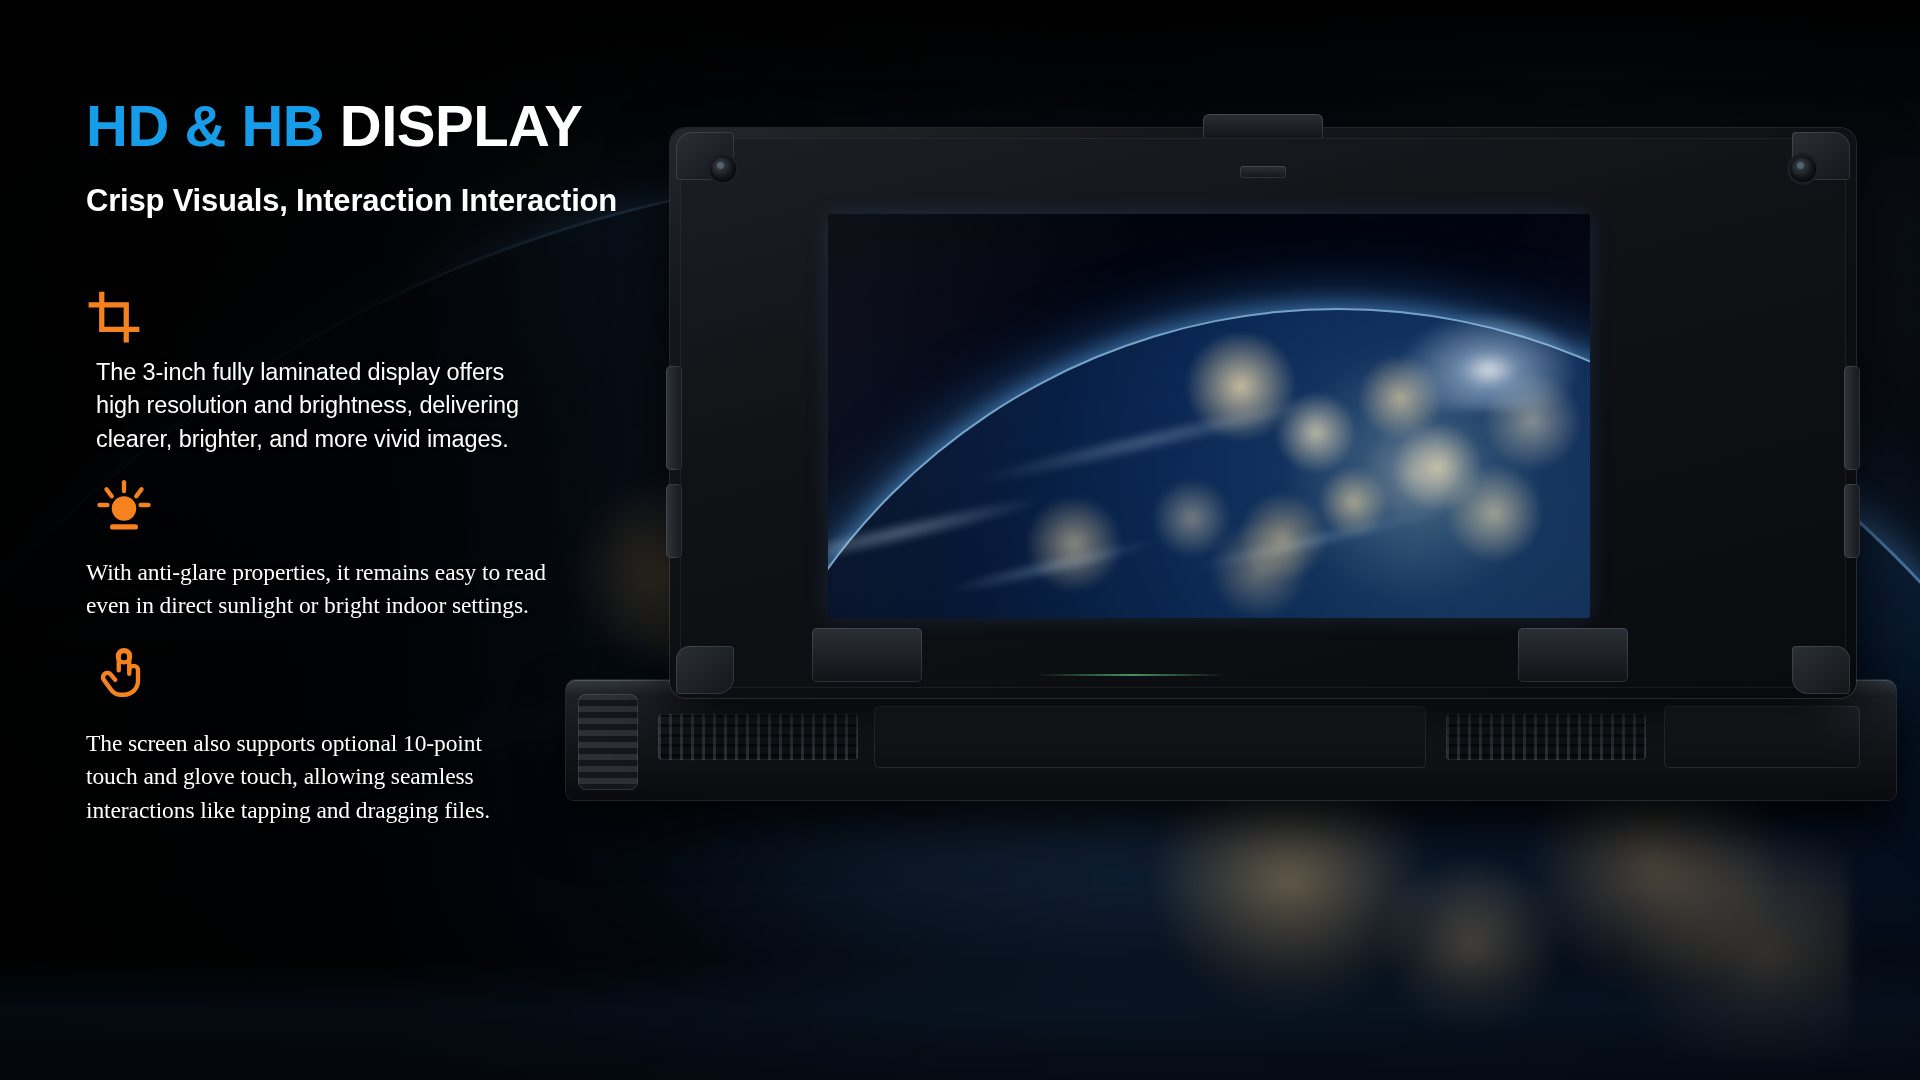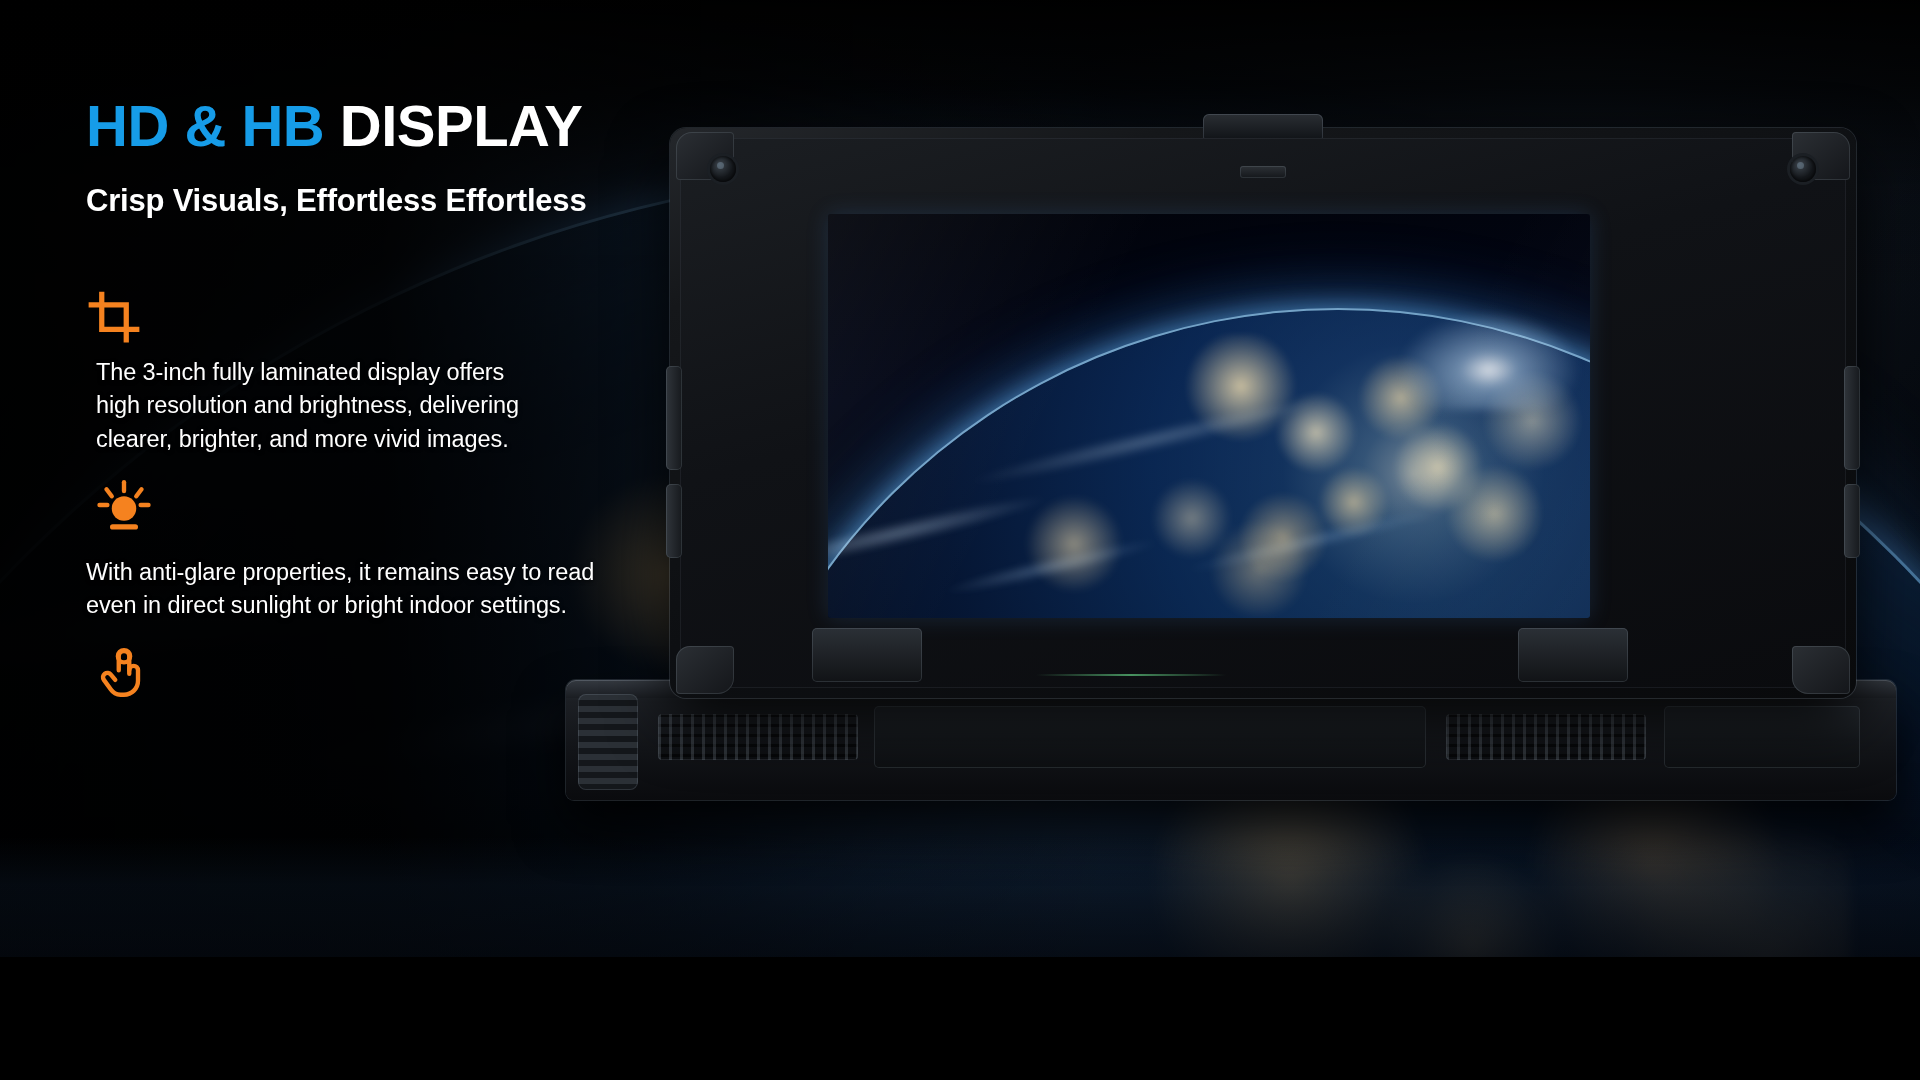--- a/index.html
+++ b/index.html
@@ -1,20 +1,20 @@
 <!DOCTYPE html>
 <html><head>
 <meta charset="utf-8">
 <style>
   * { margin:0; padding:0; box-sizing:border-box; }
   html,body { width:1920px; height:1080px; overflow:hidden; background:#000; }
   body { font-family:"Liberation Sans", sans-serif; -webkit-font-smoothing:antialiased; }
 
   
-  .stage { position:relative; width:1920px; height:957px; background:#000; overflow:hidden; }
+  .stage { position:relative; width:1920px; height:1080px; background:#000; overflow:hidden; }
 
   
   .bg-layer { position:absolute; inset:0; overflow:hidden; }
 
   
   .bg-space {
     position:absolute; inset:0;
     background:
       radial-gradient(circle at 18% 8%, rgba(40,58,78,.55) 0%, rgba(6,10,16,0) 42%),
       radial-gradient(circle at 82% 4%, rgba(30,46,64,.45) 0%, rgba(4,7,12,0) 38%),
@@ -102,21 +102,21 @@
   .headline .plain  { color:#ffffff; }
 
   .subhead {
     margin-top:28px;
     font-size:31px; font-weight:700; color:#ffffff; letter-spacing:-.2px;
     white-space:nowrap;
   }
 
   .features { position:absolute; left:86px; top:288px; width:640px; z-index:6; }
   .feature { position:relative; }
-  .feature + .feature { margin-top:20px; }
+  .feature + .feature { margin-top:20px;font-family:Liberation Serif, serif; }
 
   .f-icon { width:56px; height:58px; display:block; }
   .f-text {
     margin-top:10px;
     font-size:23.5px; line-height:1.42; color:#ffffff; font-weight:500;
     letter-spacing:-.1px;
     text-shadow:0 1px 4px rgba(0,0,0,.85);
     white-space:pre-line;
   }
   .f1 .f-text { margin-left:10px; }
@@ -306,21 +306,21 @@
     <div class="bg-atmo"></div>
     <div class="bg-clouds"></div>
     <div class="bg-citylights"></div>
     <div class="bg-citylights2"></div>
     <div class="bg-vignette"></div>
     <div class="bg-reflect"></div>
   </div>
 
   <div class="copy">
     <h1 class="headline"><span class="accent">HD &amp; HB</span><span class="plain"> DISPLAY</span></h1>
-    <h2 class="subhead">Crisp Visuals, Effortless Effortless</h2>
+    <h2 class="subhead">Crisp Visuals, Interaction Interaction</h2>
   </div>
 
   <div class="features">
 
     <div class="feature f1">
       <svg class="f-icon" viewBox="0 0 64 64">
         <g fill="none" stroke="#F5821F" stroke-width="6" stroke-linecap="square">
           <path d="M18 6 V46 H58"></path>
           <path d="M6 18 H46 V58"></path>
         </g>
@@ -347,20 +347,23 @@
     </div>
 
     <div class="feature f3">
       <svg class="f-icon" viewBox="0 0 64 64">
         <g fill="none" stroke="#F5821F" stroke-width="5" stroke-linecap="round" stroke-linejoin="round">
           <path d="M26 30 V14 a6 6 0 0 1 12 0 V34"></path>
           <path d="M38 30 a5 5 0 0 1 10 0 v12 a16 16 0 0 1 -16 16 h-4 a14 14 0 0 1 -11 -6 l-8 -11 a5 5 0 0 1 8 -6 l5 6"></path>
           <circle cx="32" cy="14" r="7"></circle>
         </g>
       </svg>
+      <p class="f-text">The screen also supports optional 10-point
+touch and glove touch, allowing seamless
+interactions like tapping and dragging files.</p>
     </div>
 
   </div>
 
   <div class="laptop">
 
     <div class="base">
       <div class="base-top"></div>
       <div class="hinge-barrel"></div>
       <div class="vent v1"></div>

